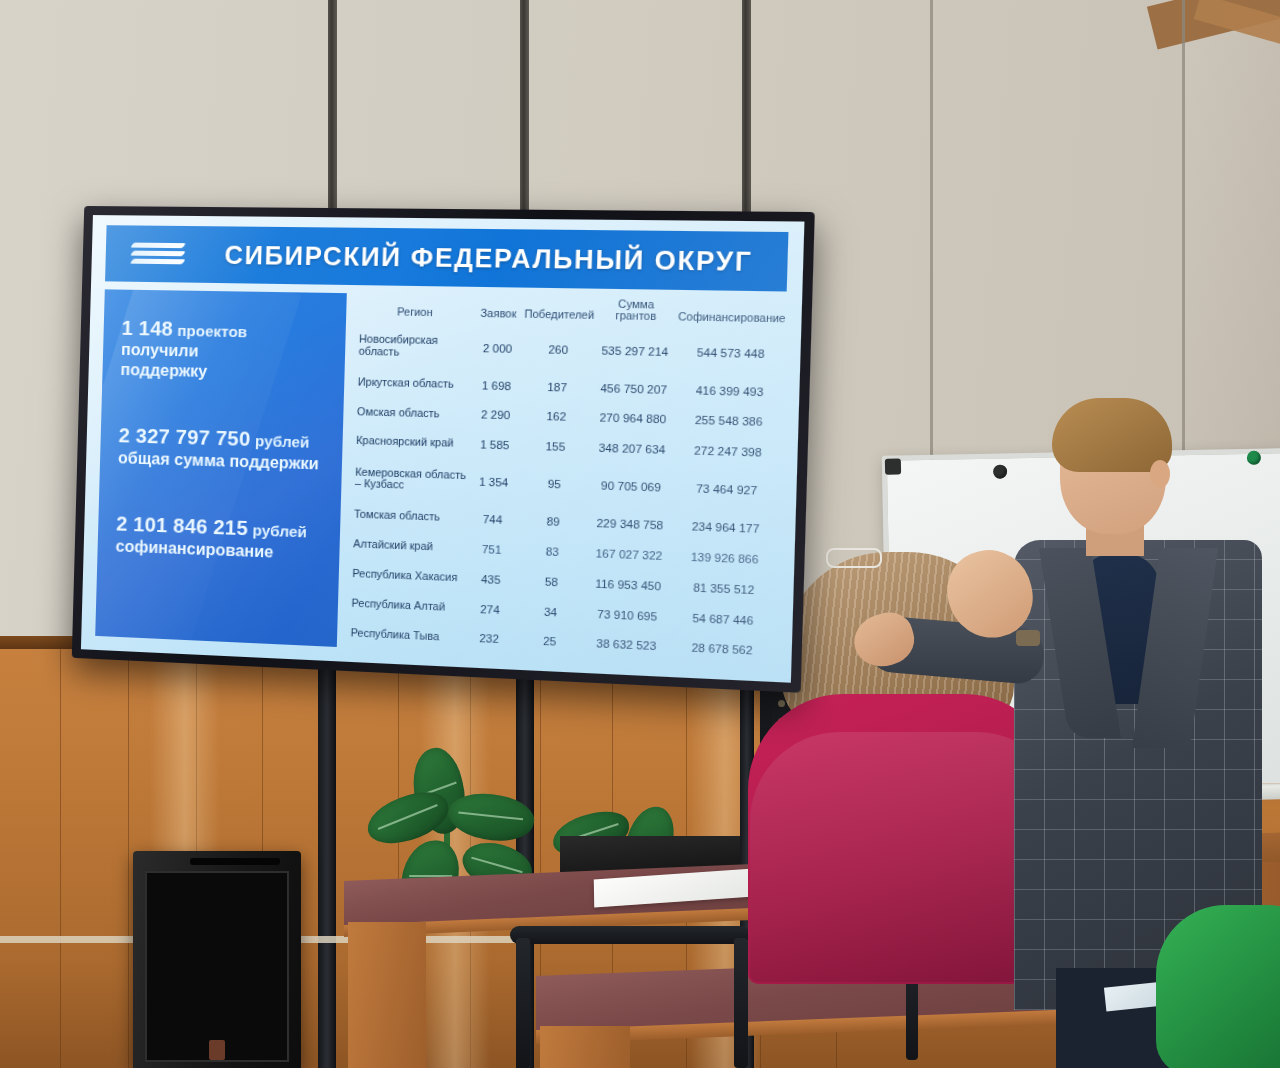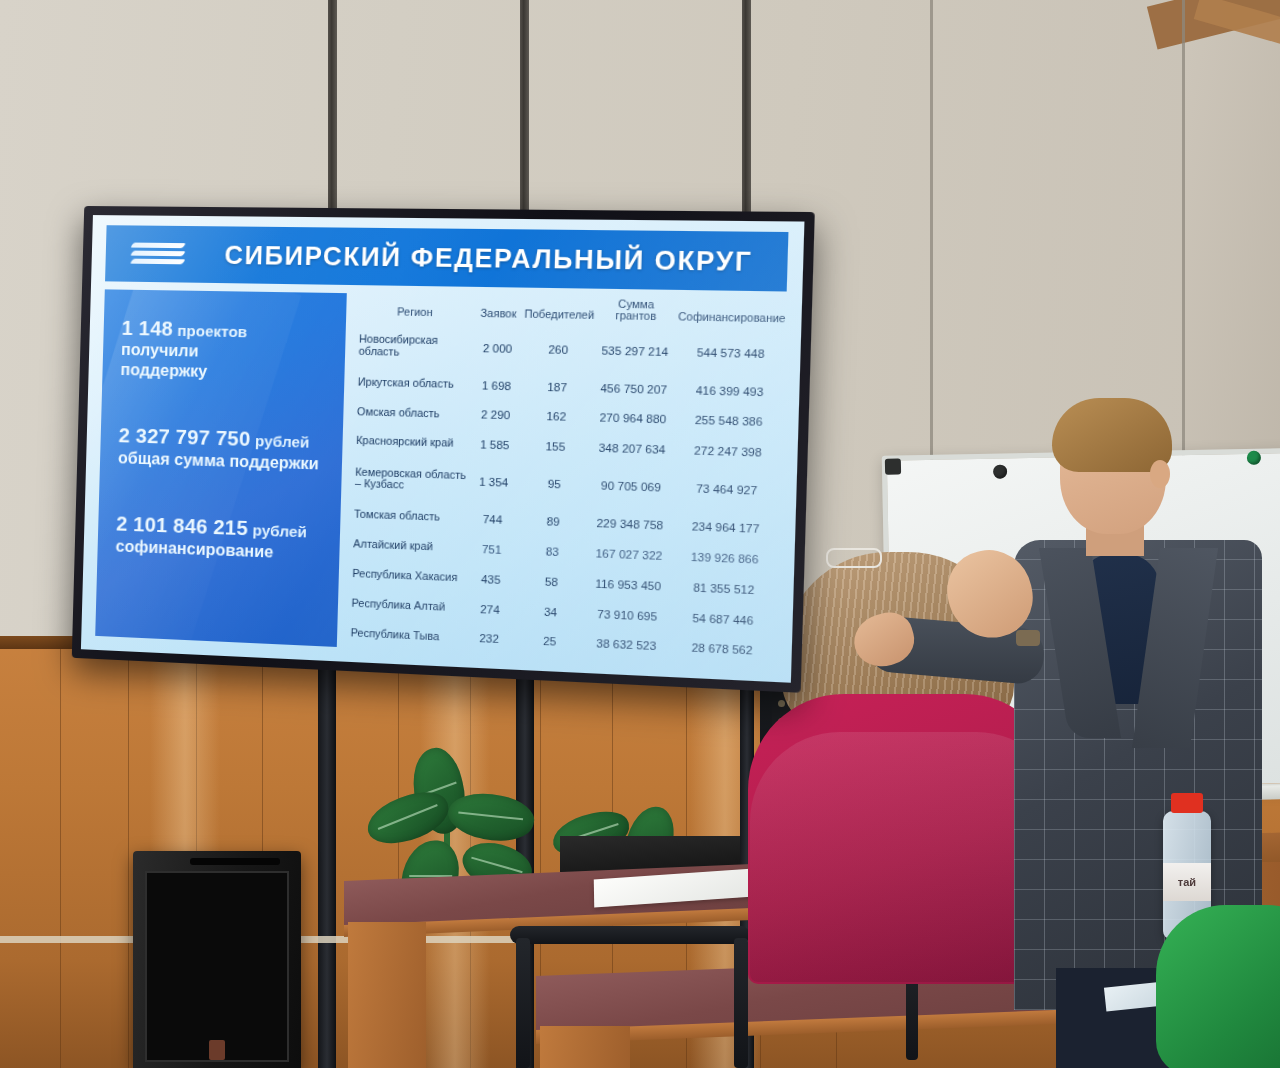--- a/index.html
+++ b/index.html
@@ -308,24 +308,20 @@
     <div class="neck"></div>
     <div class="head"></div>
     <div class="hair"></div>
     <div class="ear"></div>
     <div class="armL"></div>
     <div class="watch"></div>
     <div class="handR"></div>
     <div class="handL"></div>
   </div>
 
-  <div class="bottle">
-    <div class="cap"></div>
-    <div class="label">тай</div>
-  </div>
   <div class="floorpaper"></div>
   <div class="greenbag"></div>
 
   <div id="tv">
     <div class="bezel"></div>
     <div class="screen">
       <div class="slide">
 
         <div class="hdr">
           <div class="logo">

